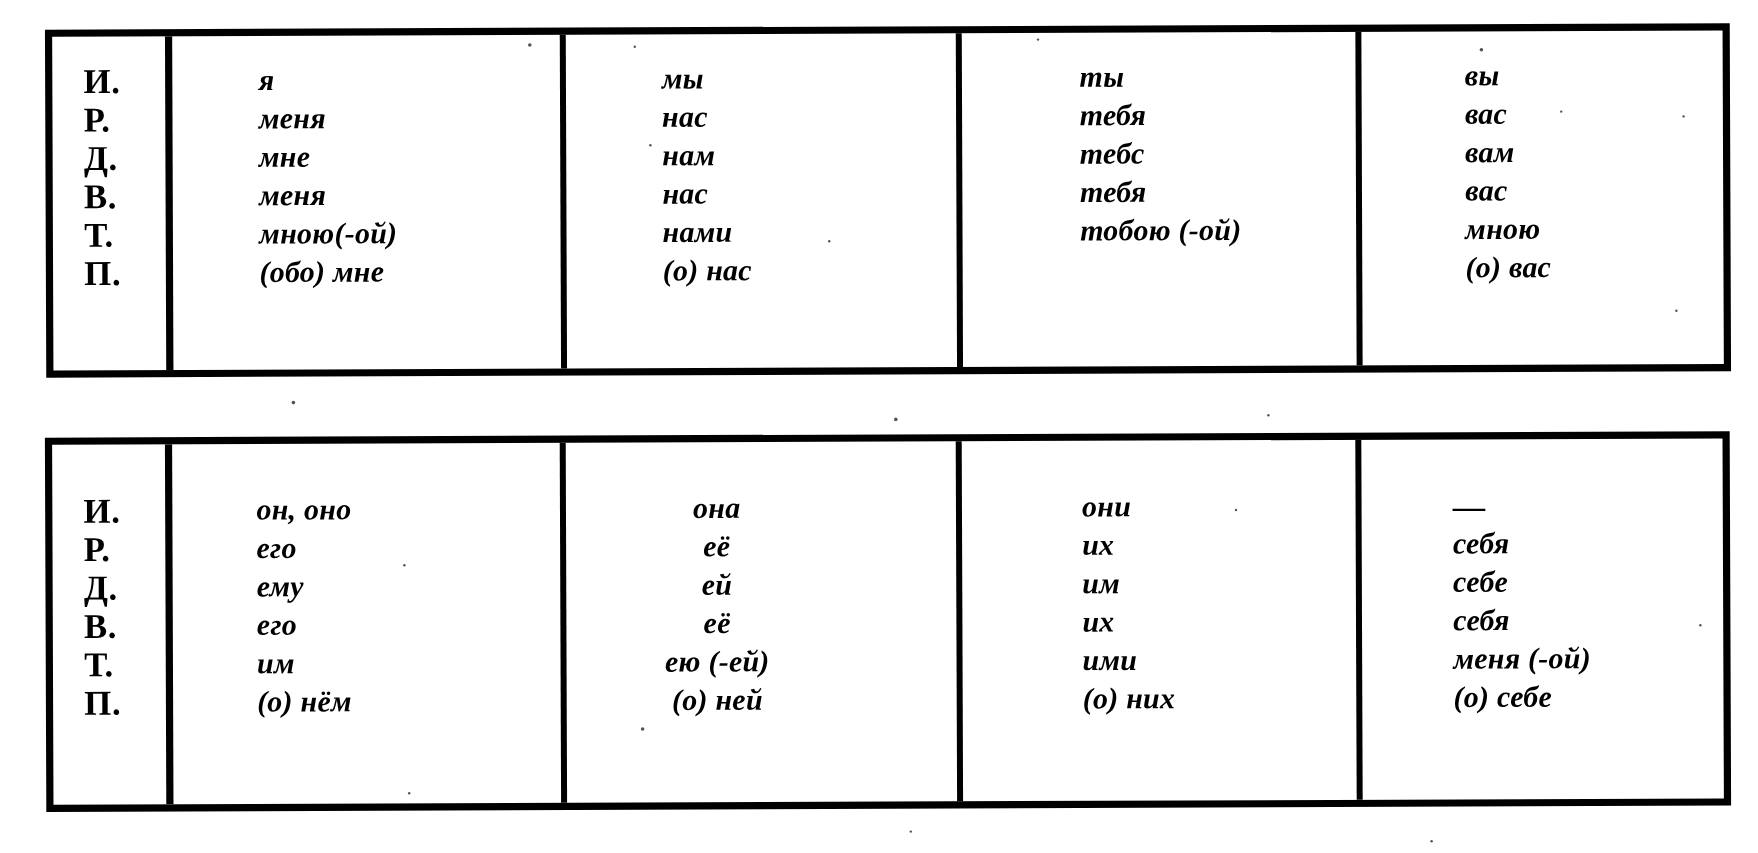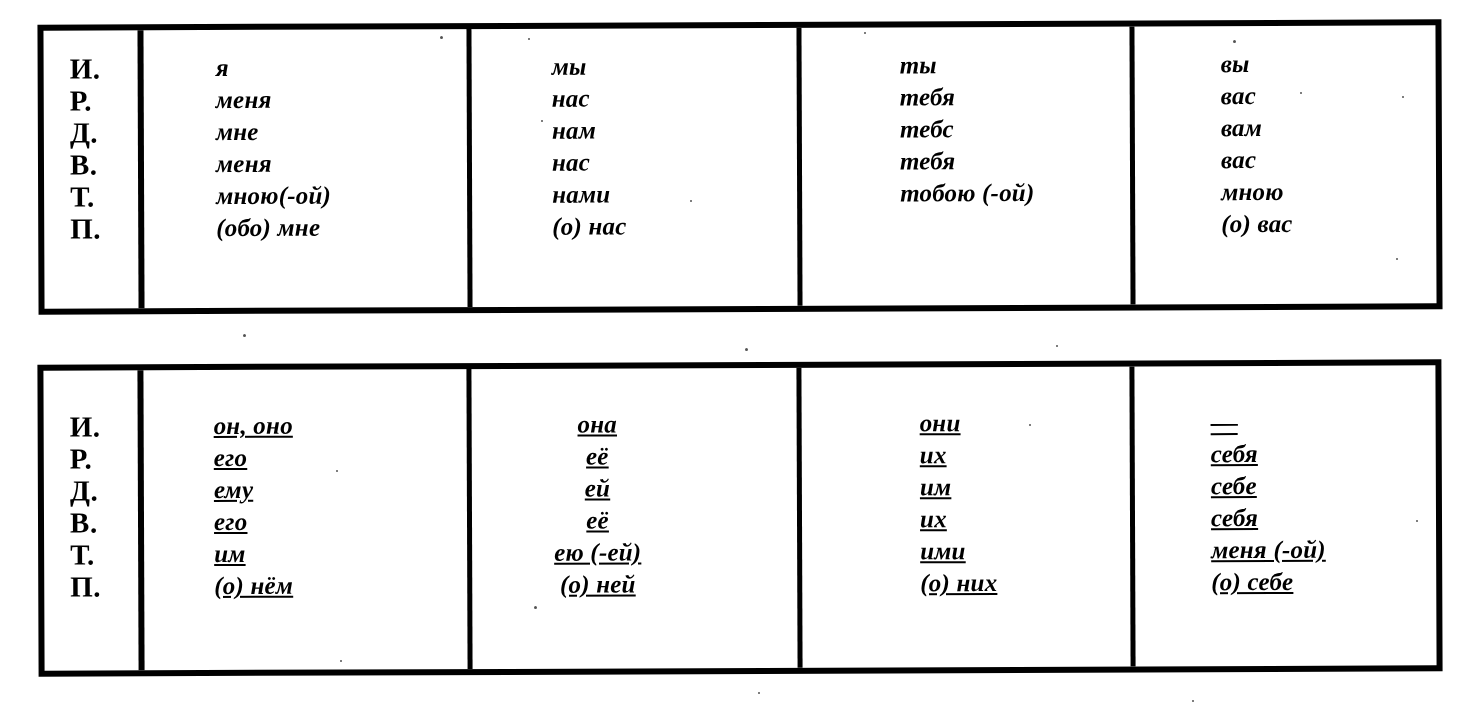--- a/index.html
+++ b/index.html
@@ -90,30 +90,30 @@
   .col-w2 { flex: 0 0 330px; }
   .col-w3 { flex: 0 0 333px; }
   .col-w4 { flex: 1 1 auto; }
 
   .forms-list {
     position: absolute;
     top: 22px;
     display: flex;
     flex-direction: column;
   }
-  #table-personal-3-reflexive .forms-list { top: 40px; text-decoration: underline; }
+  #table-personal-3-reflexive .forms-list { top: 40px; }
 
   .c1 .forms-list { left: 72px; }
   .c2 .forms-list { left: 80px; }
   .c3 .forms-list { left: 98px; }
   .c4 .forms-list { left: 86px; }
 
   #table-personal-3-reflexive .c1 .forms-list { left: 70px; }
   #table-personal-3-reflexive .c2 .forms-list { left: 82px; align-items: center; }
-  #table-personal-3-reflexive .c3 .forms-list { left: 100px; margin-left: 18px; }
+  #table-personal-3-reflexive .c3 .forms-list { left: 100px; }
   #table-personal-3-reflexive .c4 .forms-list { left: 76px; }
 
   .form-cell {
     font-family: "Liberation Serif", "DejaVu Serif", serif;
     font-style: italic;
     font-weight: bold;
     font-size: 25px;
     line-height: 32px;
     white-space: nowrap;
     letter-spacing: 0.2px;

